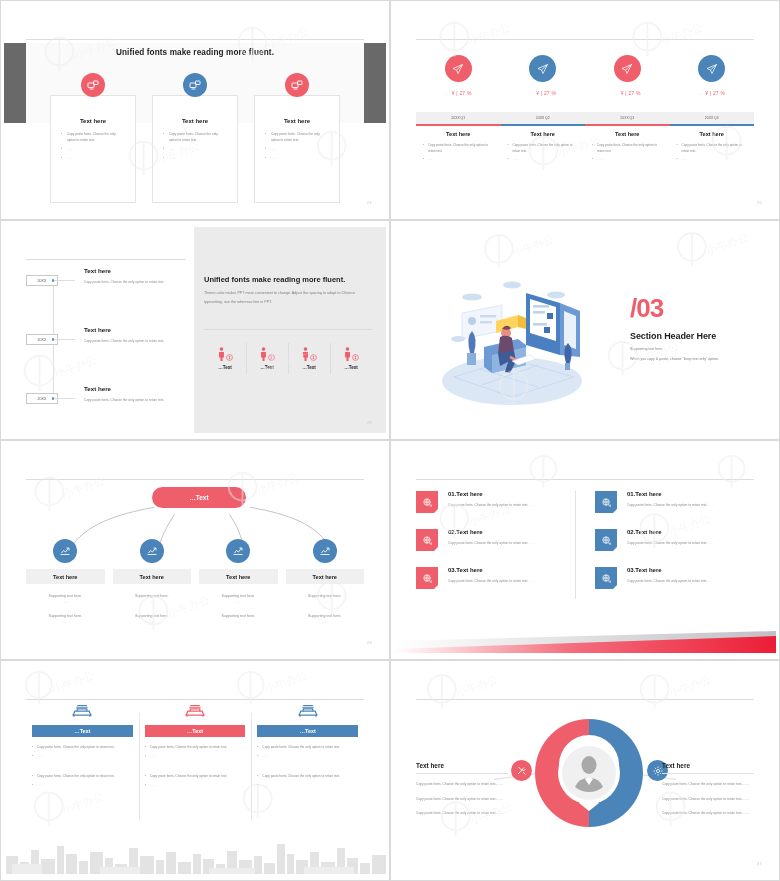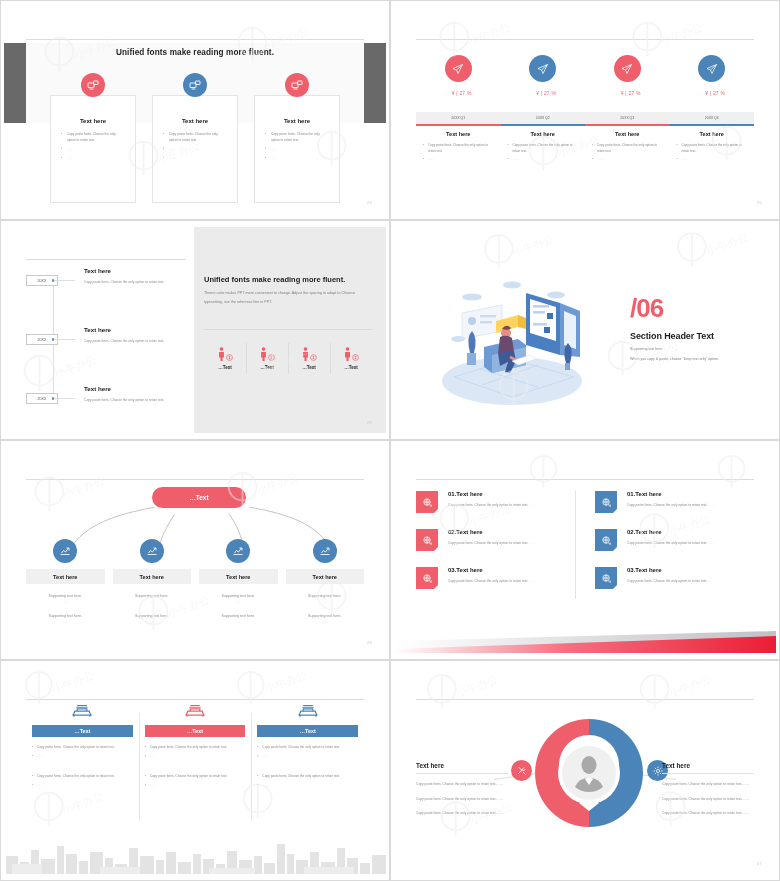--- a/index.html
+++ b/index.html
@@ -551,22 +551,22 @@
           <path d="M64 84 l16 -2 l2 10 l-6 12 l-5 -1 l3 -10 l-8 4z" fill="#3f5b97"></path>
           <path d="M76 88 l12 6" stroke="#e88f83" stroke-width="2.6" fill="none"></path>
           <path d="M78 92 L96 86 L102 90 L84 96 Z" fill="#ffffff" stroke="#d5e2f3" stroke-width=".6"></path>
 
           <path d="M36 84 q-4 -16 2 -22 q6 7 2 22z" fill="#4f79b8"></path>
           <rect x="33" y="84" width="9" height="12" fill="#89aedc"></rect>
           <path d="M132 94 q-4 -14 2 -20 q6 6 2 20z" fill="#3f66a6"></path>
           <rect x="131" y="94" width="5" height="7" fill="#7fa4d3"></rect>
         </svg>
       </div>
-      <div class="num">/06</div>
-      <div class="hd">Section Header Text</div>
+      <div class="num">/03</div>
+      <div class="hd">Section Header Here</div>
       <div class="sb1">Supporting text here.</div>
       <div class="sb2">When you copy &amp; paste, choose "keep text only" option.</div>
       <div class="pagenum"></div>
       <div class="wm">
         <svg viewBox="0 0 384 208">
             <g fill="none" stroke="#ededed" stroke-width="2">
           <circle cx="105" cy="22" r="14"></circle>
               <path d="M105 8v34"></path>
               <circle cx="300" cy="20" r="14"></circle>
               <path d="M300 6v34"></path>

